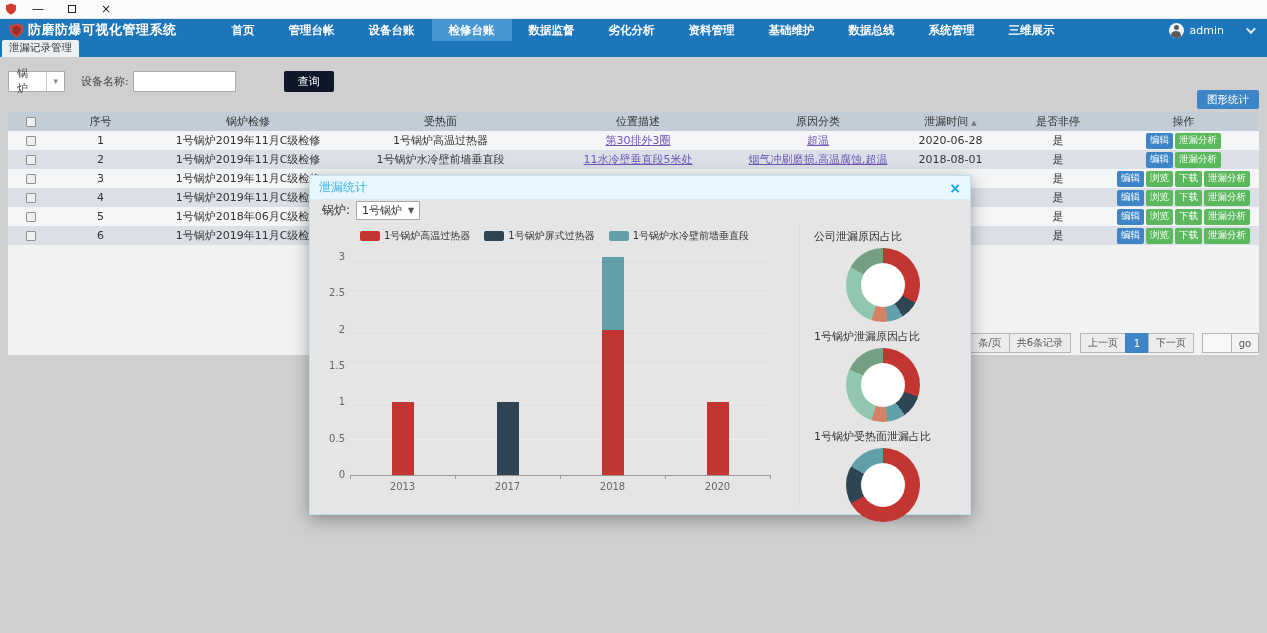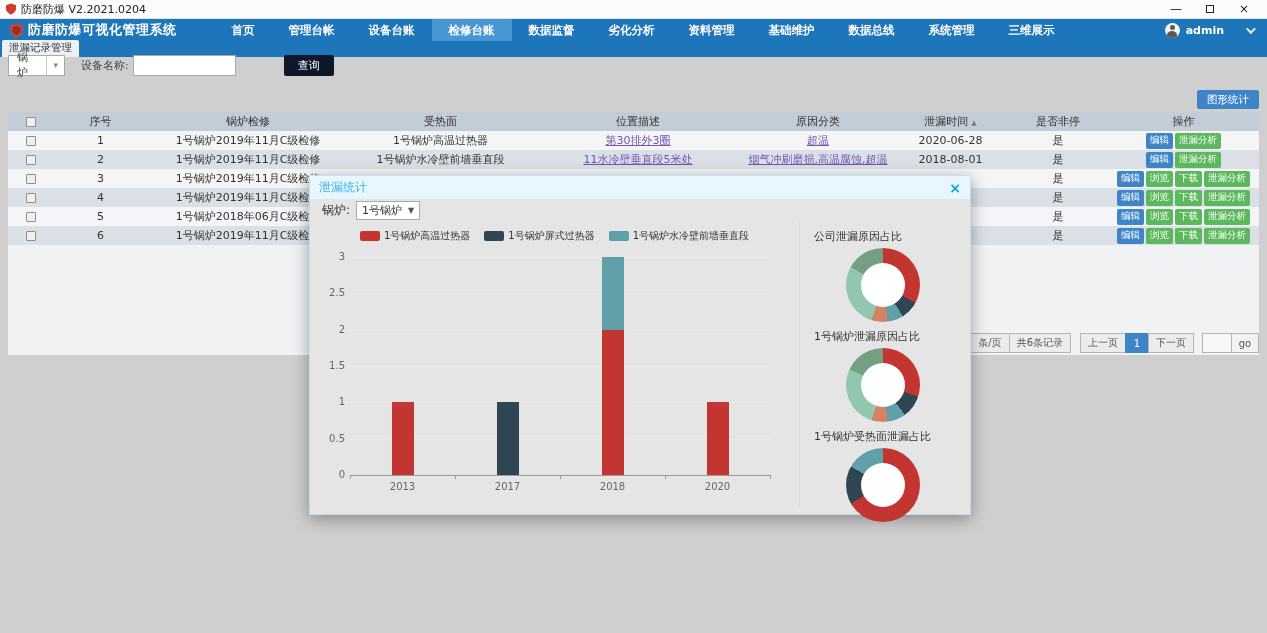--- a/index.html
+++ b/index.html
@@ -15,33 +15,33 @@
   .win-btn { width:34px; height:19px; display:flex; align-items:center; justify-content:center; font-size:12px; color:#222; cursor:default; }
   .win-max-glyph { width:8px; height:8px; border:1px solid #222; display:inline-block; }
 
   
   .appbar { position:absolute; top:19px; left:0; right:0; height:22px; background:#1d76b9; display:flex; align-items:center; }
   .brand { display:flex; align-items:center; padding:0 10px; gap:5px; }
   .brand-text { color:#fff; font-weight:bold; font-size:13px; letter-spacing:.5px; white-space:nowrap; }
   .menu-items { display:flex; height:22px; margin-left:28px; }
   .menu-item { color:#fff; font-size:11.5px; font-weight:bold; padding:0 17px; display:flex; align-items:center; white-space:nowrap; cursor:pointer; }
   .menu-item.active { background:#4897d2; }
-  .userbox { margin-left:auto; display:flex; align-items:center; gap:6px; padding-right:14px;font-weight:bold; }
+  .userbox { margin-left:auto; display:flex; align-items:center; gap:6px; padding-right:14px; }
   .avatar { width:15px; height:15px; border-radius:50%; background:#f4f4f4; position:relative; overflow:hidden; }
   .avatar::before { content:""; position:absolute; top:2px; left:5px; width:5px; height:5px; border-radius:50%; background:#5a5a5a; }
   .avatar::after { content:""; position:absolute; top:8px; left:2.5px; width:10px; height:8px; border-radius:50% 50% 0 0; background:#5a5a5a; }
   .user-name { color:#fff; font-size:11px; }
   .chev { width:7px; height:7px; border-right:2px solid #dfeefa; border-bottom:2px solid #dfeefa; transform:rotate(45deg) translateY(-2px); margin-left:16px; }
 
   
   .tabstrip { position:absolute; top:41px; left:0; right:0; height:16px; background:#1d76b9; }
   .page-tab { position:absolute; left:2px; bottom:0; background:#edf1f4; color:#333; font-size:10.5px; padding:1px 7px 2px; border-radius:2px 2px 0 0; }
 
   
-  .filters { position:absolute; top:54px; left:8px; height:22px; display:flex; align-items:center;justify-content:center; }
+  .filters { position:absolute; top:70px; left:8px; height:22px; display:flex; align-items:center;justify-content:center; }
   .sel { height:21px; background:#fff; border:1px solid #a9a9a9; display:inline-flex; align-items:center; font-size:11px; color:#444; }
   .sel .sel-val { padding:0 8px; }
   .sel .sel-arrow { width:18px; height:100%; border-left:1px solid #c9c9c9; display:flex; align-items:center; justify-content:center; color:#888; font-size:9px; }
   .f-select { width:57px; }
   .f-label { margin-left:16px; font-size:11px; color:#444; }
   .f-input { margin-left:4px; width:103px; height:21px; border:1px solid #a9a9a9; background:#fff; font-size:11px; padding:0 4px; }
   .f-search { margin-left:48px; width:50px; height:21px; background:#0f172a; color:#fff; border:none; font-size:11px; border-radius:2px; }
 
   
   .toolbar { position:absolute; top:90px; right:8px; display:flex; gap:8px;flex-direction:column; }
@@ -106,21 +106,20 @@
 </style>
 </head>
 <body>
 
 <div id="root">
 
   <div class="titlebar">
     <svg class="t-icon" viewBox="0 0 16 18">
         <path d="M8 0 L16 3 V9 C16 14 8 18 8 18 C8 18 0 14 0 9 V3 Z" fill="#d33b2f"></path>
       </svg>
-    <span class="t-text">防磨防爆 V2.2021.0204</span>
     <div class="win-ctrls">
       <span class="win-btn">—</span>
       <span class="win-btn">
           <span class="win-max-glyph"></span>
         </span>
       <span class="win-btn">×</span>
     </div>
   </div>
 
   <div class="appbar">

